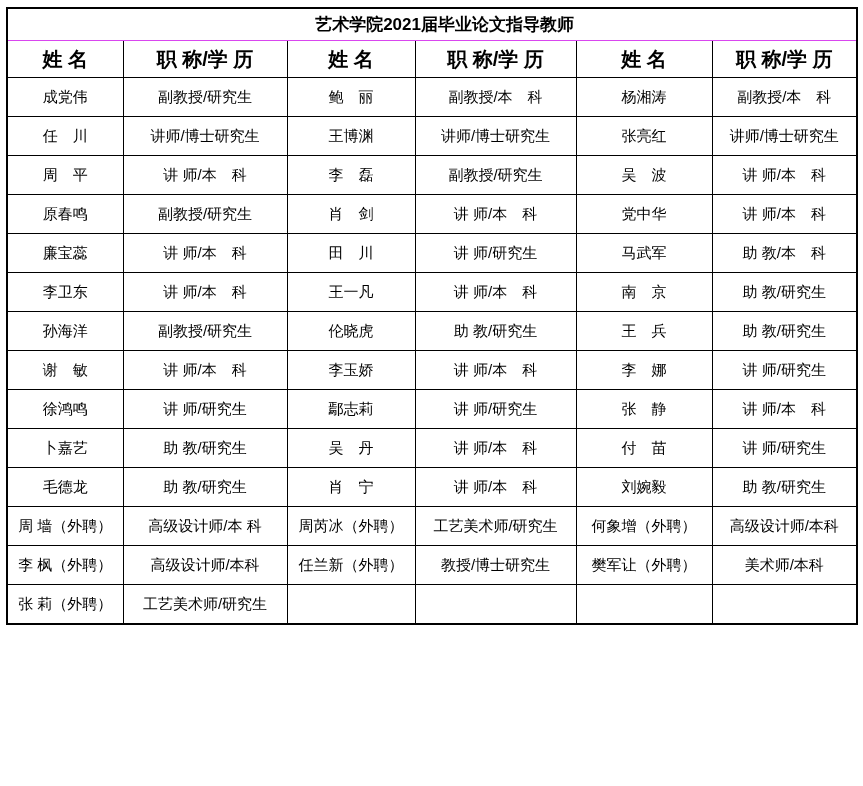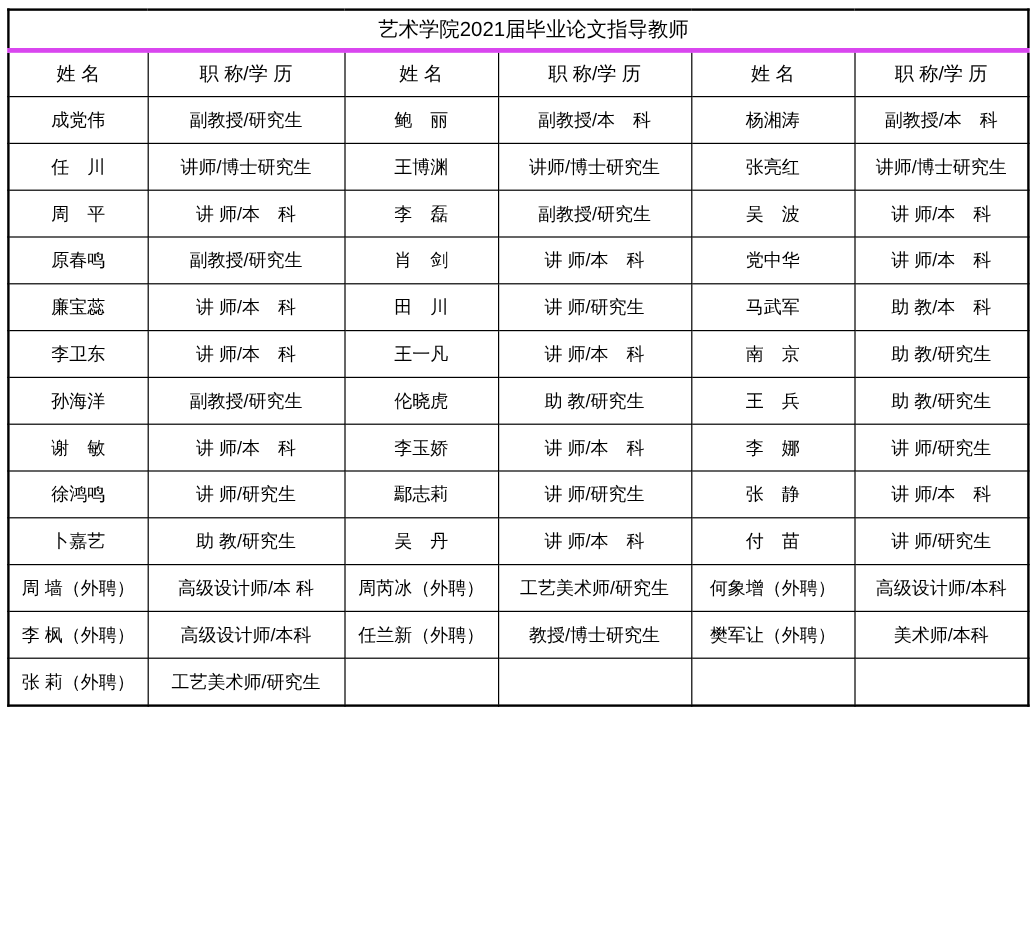--- a/index.html
+++ b/index.html
@@ -29,29 +29,29 @@
 
   table.advisors td, table.advisors th {
     border: 1px solid #000;
     text-align: center;
     vertical-align: middle;
     white-space: pre;
     overflow: hidden;
     padding: 0;
   }
   tr.title-row td {
-    font-weight: normal;
+    font-weight: bold;
     font-size: 17px;
     height: 31px;
-    border-bottom: 4px solid #d946ef;
+    border-bottom: 1px solid #d946ef;
     padding-left: 25px;
   }
   tr.header-row th {
-    font-weight: normal;
-    font-size: 16px;
+    font-weight: bold;
+    font-size: 20px;
     height: 36px;
   }
   tbody td {
     font-size: 15px;
     font-weight: normal;
     height: 38px;
   }
 </style>
 </head>
 <body>
@@ -154,20 +154,28 @@
         </tr>
         <tr>
           <td>卜嘉艺</td>
           <td>助 教/研究生</td>
           <td>吴　丹</td>
           <td>讲 师/本　科</td>
           <td>付　苗</td>
           <td>讲 师/研究生</td>
         </tr>
         <tr>
+          <td>毛德龙</td>
+          <td>助 教/研究生</td>
+          <td>肖　宁</td>
+          <td>讲 师/本　科</td>
+          <td>刘婉毅</td>
+          <td>助 教/研究生</td>
+        </tr>
+        <tr>
           <td>周 墙（外聘）</td>
           <td>高级设计师/本 科</td>
           <td>周芮冰（外聘）</td>
           <td>工艺美术师/研究生</td>
           <td>何象增（外聘）</td>
           <td>高级设计师/本科</td>
         </tr>
         <tr>
           <td>李 枫（外聘）</td>
           <td>高级设计师/本科</td>

